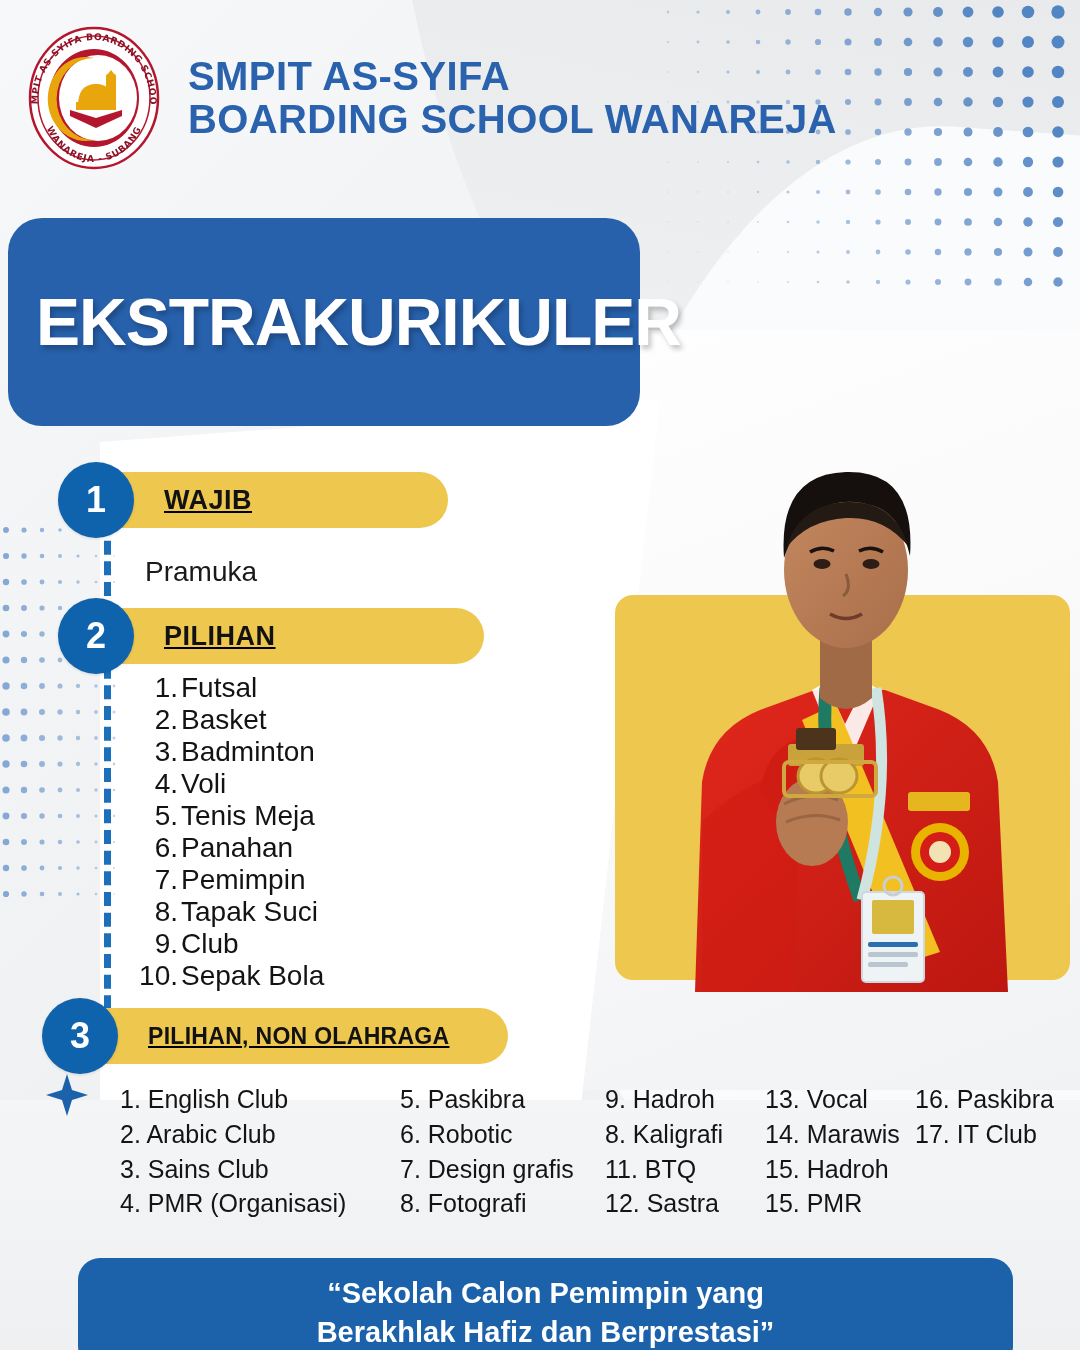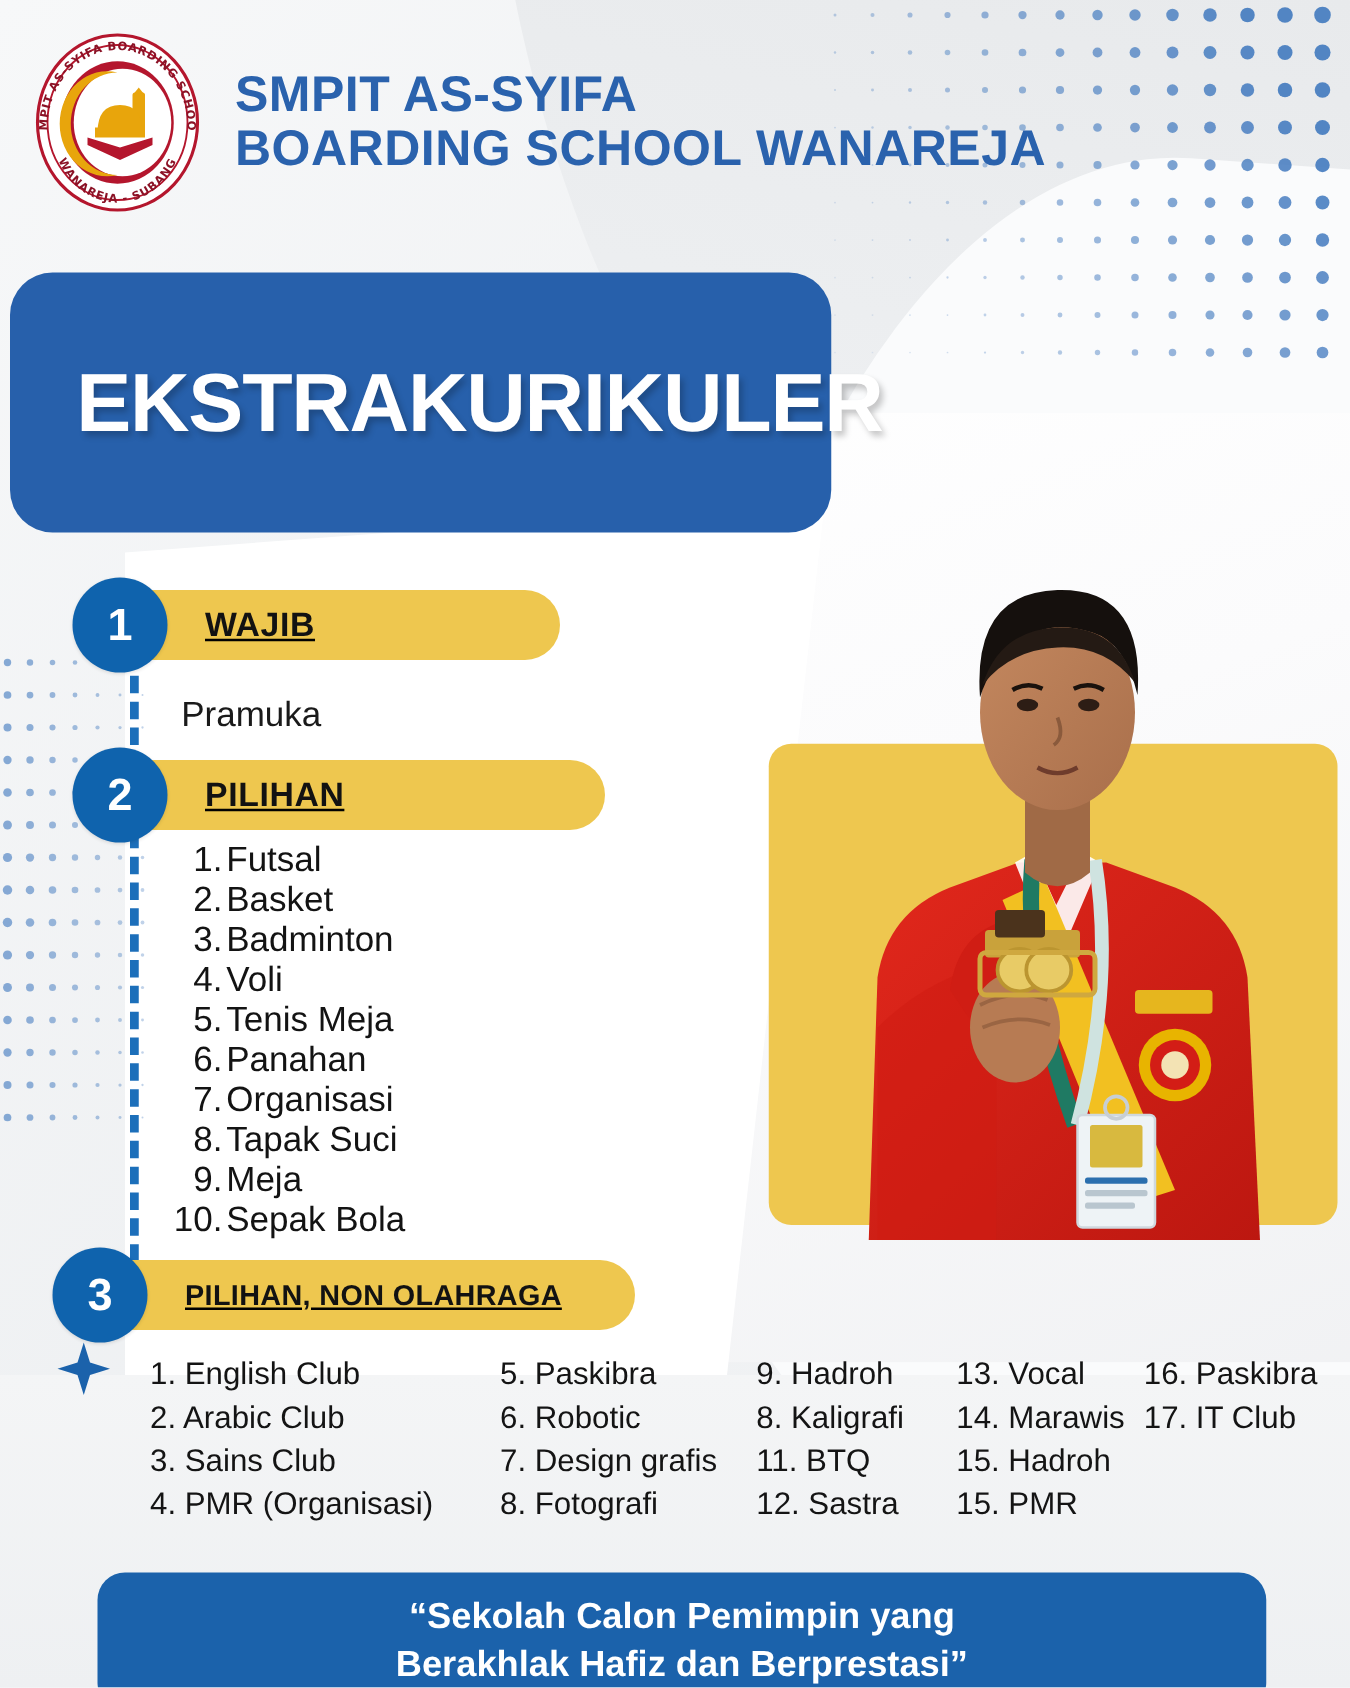--- a/index.html
+++ b/index.html
@@ -53,21 +53,21 @@
   .school-name{line-height:1.08;}
   .school-name div{
     font-family:"Liberation Sans", sans-serif;
     font-weight:bold;font-size:40px;letter-spacing:.4px;color:#2a62ad;
   }
 
   
   .title-banner{
     position:absolute;top:218px;left:8px;width:632px;height:208px;
     background:#2760ab;border-radius:34px;z-index:7;
-    display:flex;align-items:center;padding-left:25px;
+    display:flex;align-items:center;
   }
   .title-text{
     color:#fff;font-weight:bold;font-size:66px;letter-spacing:-1px;
     margin-left:28px;
     text-shadow:3px 4px 5px rgba(0,0,0,.22);
     font-family:"Liberation Sans", sans-serif;
   }
 
   
   .timeline-line{
@@ -558,29 +558,29 @@
       <div class="sport-row">
         <span class="n">5.</span>
         <span class="t">Tenis Meja</span>
       </div>
       <div class="sport-row">
         <span class="n">6.</span>
         <span class="t">Panahan</span>
       </div>
       <div class="sport-row">
         <span class="n">7.</span>
-        <span class="t">Organisasi</span>
+        <span class="t">Pemimpin</span>
       </div>
       <div class="sport-row">
         <span class="n">8.</span>
         <span class="t">Tapak Suci</span>
       </div>
       <div class="sport-row">
         <span class="n">9.</span>
-        <span class="t">Meja</span>
+        <span class="t">Club</span>
       </div>
       <div class="sport-row">
         <span class="n">10.</span>
         <span class="t">Sepak Bola</span>
       </div>
     </div>
 
   <div class="sparkle">
     <svg width="46" height="46" viewBox="0 0 46 46">
       <path d="M23,2 L28,18 L44,23 L28,28 L23,44 L18,28 L2,23 L18,18 Z" fill="#1b62ab"></path>

